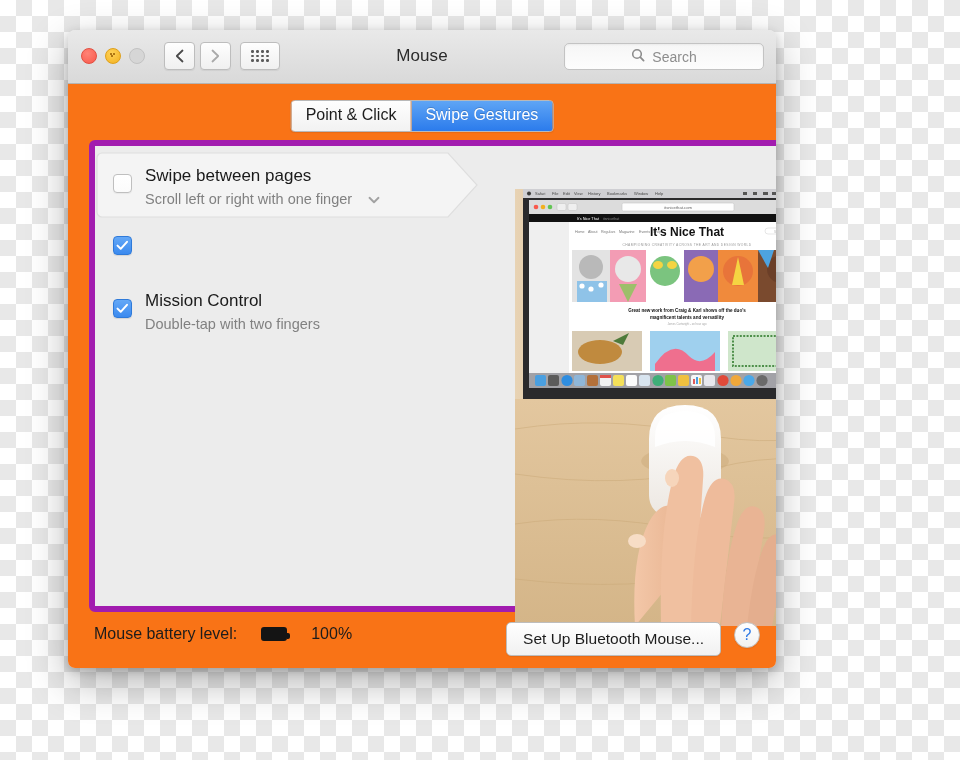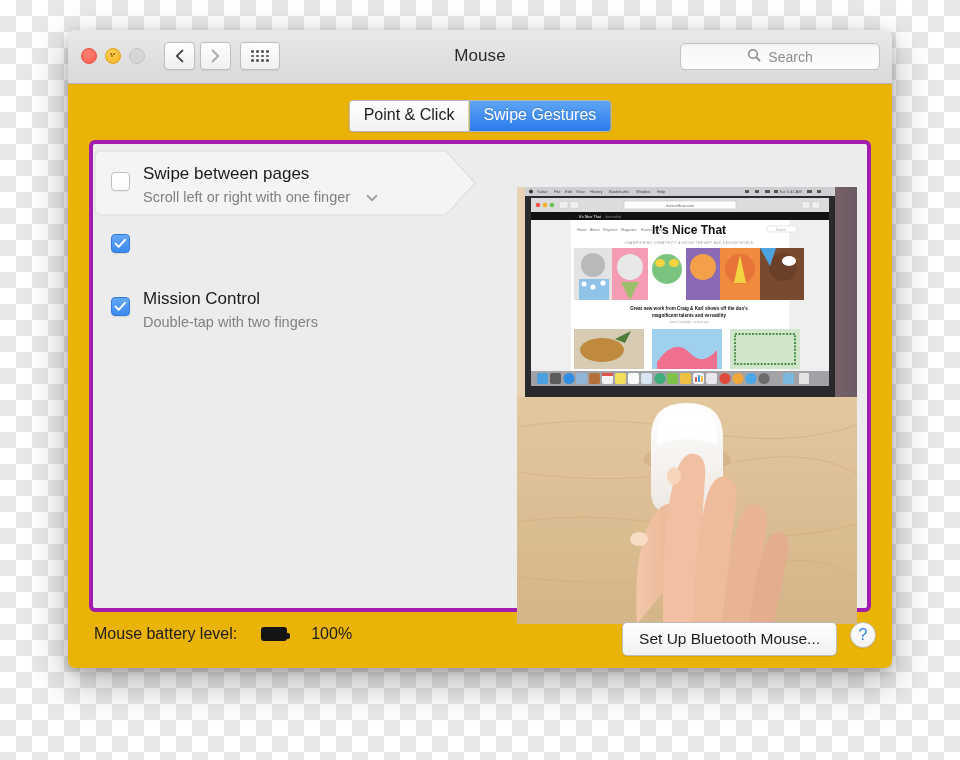--- a/index.html
+++ b/index.html
@@ -17,21 +17,21 @@
       linear-gradient(45deg, #e8e8e8 25%, transparent 25%, transparent 75%, #e8e8e8 75%);
     background-size: 32px 32px;
     background-position: 0 0, 16px 16px;
   }
 
   
   .window {
     position: absolute;
     left: 68px;
     top: 30px;
-    width: 824px;
+    width: 708px;
     height: 638px;
     border-radius: 7px;
     background: #ececec;
     box-shadow: 0 14px 40px rgba(0,0,0,0.30), 0 3px 10px rgba(0,0,0,0.18);
     overflow: hidden;
   }
 
   
   .titlebar {
     position: relative;
@@ -144,21 +144,21 @@
   }
   .searchfield .ph {
     font-size: 14px;
     color: #8d8d8d;
   }
 
   
   .wbody {
     position: relative;
     height: 584px;
-    background: #eab308;
+    background: #f97316;
   }
 
   .tabs {
     position: absolute;
     left: 50%;
     transform: translateX(-50%);
     top: 16px;
     display: flex;
     border-radius: 4px;
     overflow: hidden;
@@ -180,21 +180,21 @@
   }
 
   .panel {
     position: absolute;
     left: 21px;
     top: 56px;
     width: 782px;
     height: 472px;
     border-radius: 6px;
     background: #ececec;
-    border: 4px solid #a21caf;
+    border: 6px solid #a21caf;
     box-sizing: border-box;
   }
 
   
   .gestures {
     position: absolute;
     left: 0;
     top: 6px;
     width: 420px;
   }

